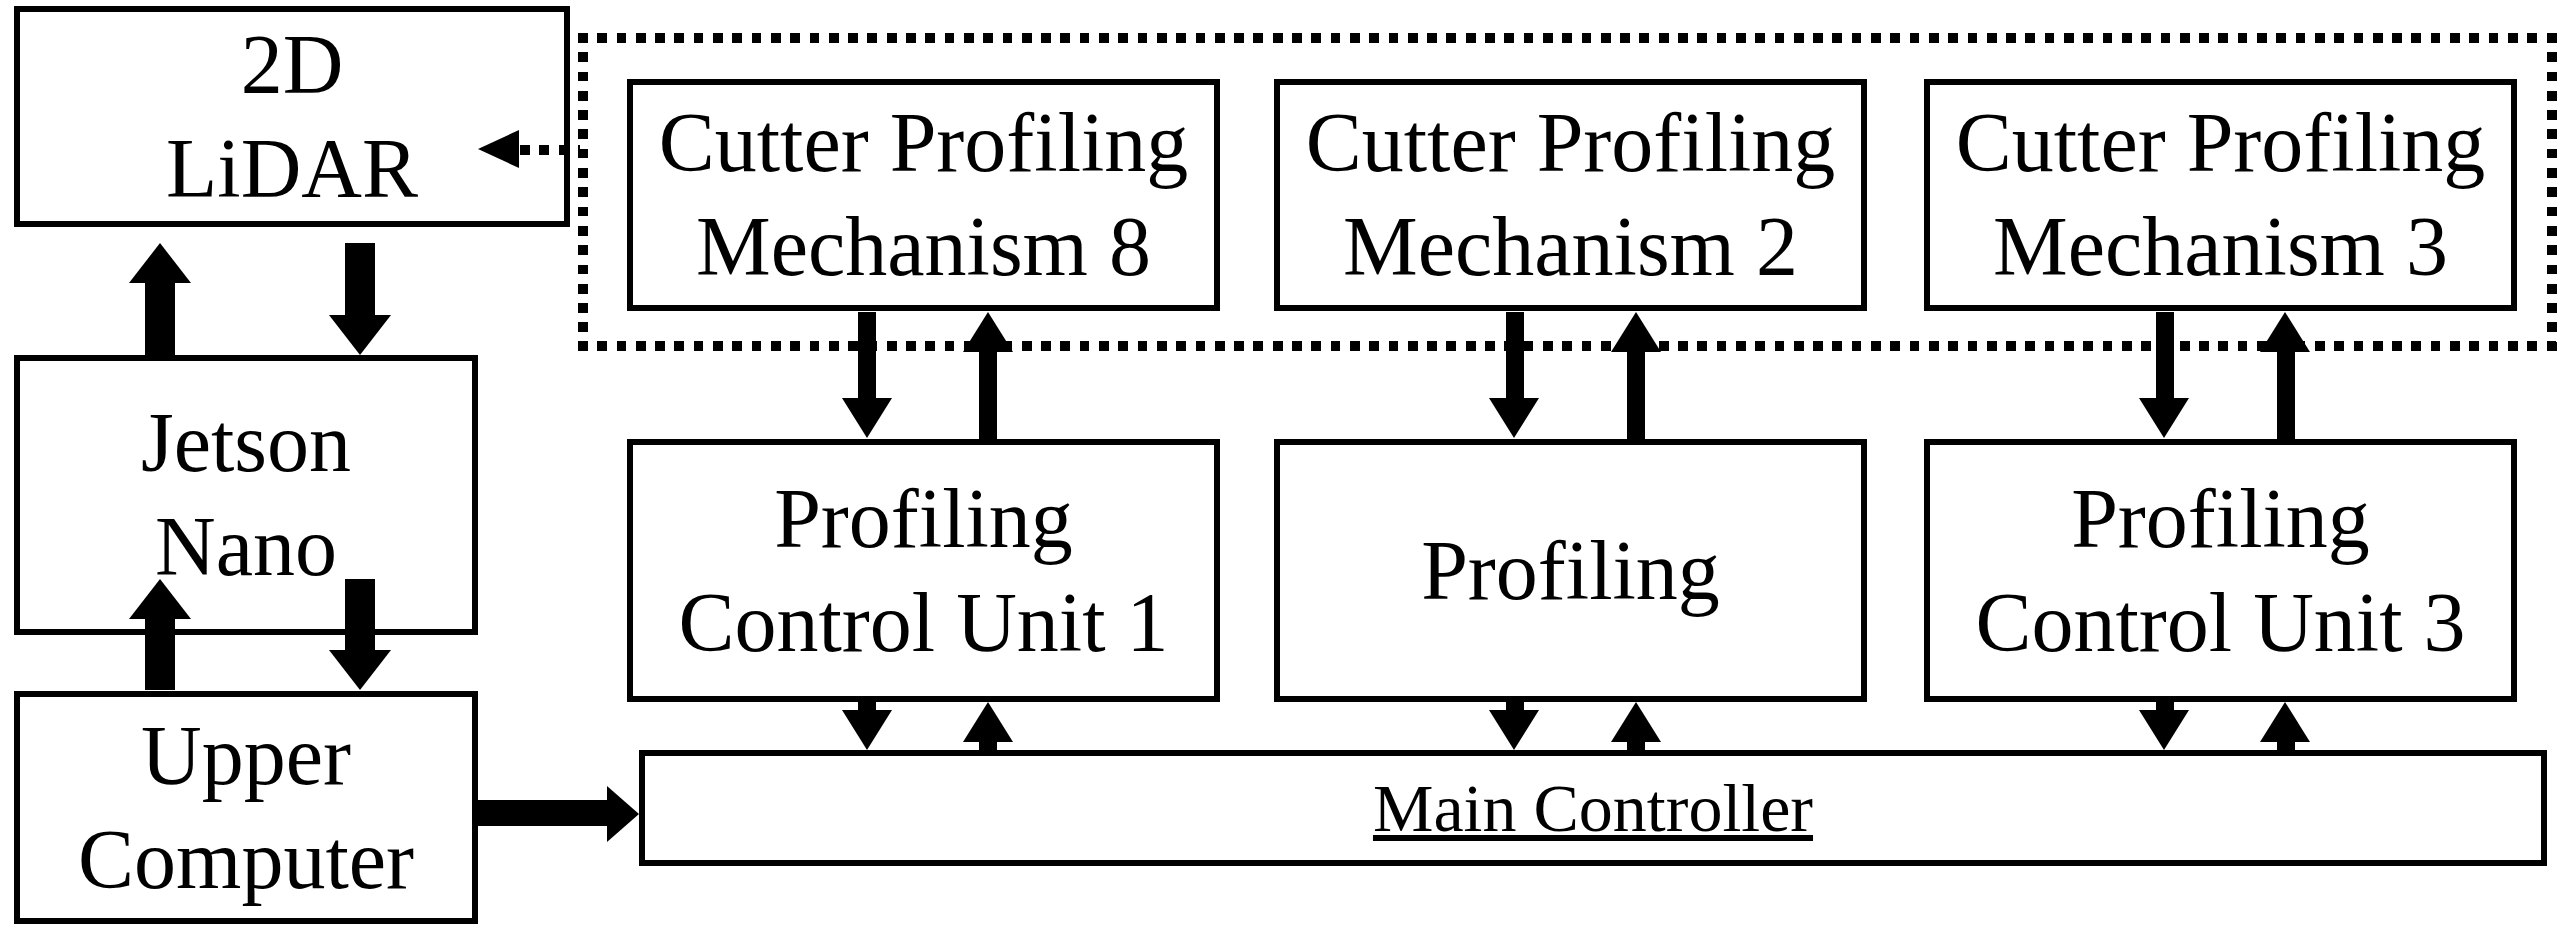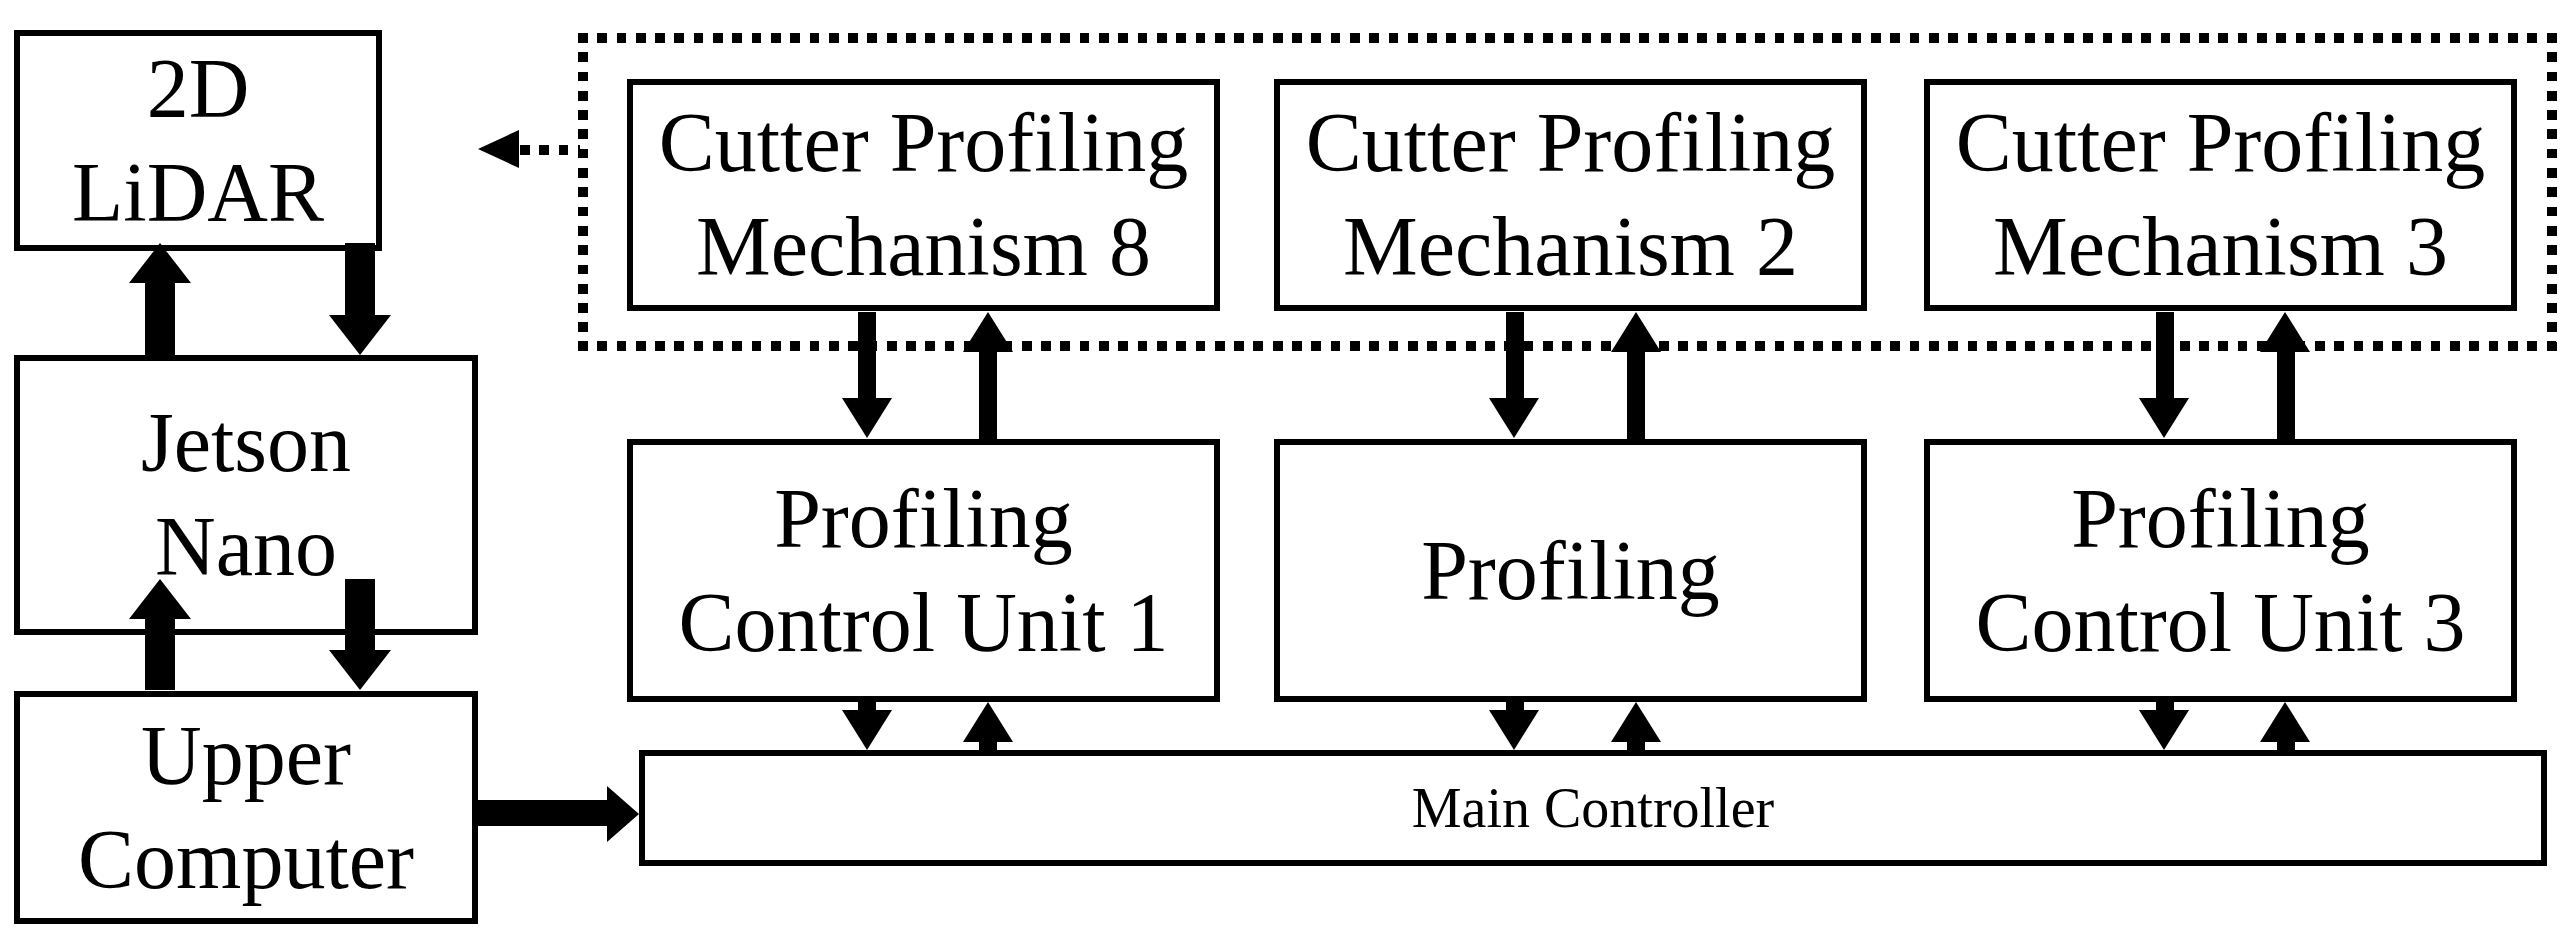--- a/index.html
+++ b/index.html
@@ -2,38 +2,38 @@
 <html style="font-size:14px"><head>
 <meta charset="utf-8">
 <style>
   html,body{margin:0;padding:0;background:#ffffff;}
   .stage{position:relative;width:2576px;height:937px;background:#ffffff;overflow:hidden;
          font-family:"Liberation Serif","DejaVu Serif",serif;color:#000;}
   .box{position:absolute;box-sizing:border-box;border:6.1px solid #000;background:#fff;
        display:flex;flex-direction:column;justify-content:center;align-items:center;
        text-align:center;font-size:84px;}
   .box .ln{display:block;line-height:104px;white-space:nowrap;}
-  .mc{font-size:56px;}
+  .mc{font-size:68px;text-decoration:underline;}
   .mc .ln{line-height:97px;}
   
   .dg{position:absolute;display:block;}
   .dh{height:9.7px;background:repeating-linear-gradient(90deg,#000 0 9.7px,transparent 9.7px 19.3px);}
   .dv{width:9.7px;background:repeating-linear-gradient(180deg,#000 0 9.7px,transparent 9.7px 19.3px);}
   
   .arrow i{position:absolute;display:block;}
   .sh{background:#000;}
   .hd{width:0;height:0;border-style:solid;border-color:transparent;}
   .dsh{background:repeating-linear-gradient(90deg,#000 0 9.7px,transparent 9.7px 19.3px);}
 </style>
 </head>
 <body>
 
 <div class="stage">
 
-  <div class="box" style="left:14px;top:30px;width:368px;height:221px">
+  <div class="box" style="left:14px;top:6px;width:556px;height:221px">
     <span class="ln">2D</span>
     <span class="ln">LiDAR</span>
   </div>
   <div class="box" style="left:14px;top:355px;width:464px;height:280px">
     <span class="ln">Jetson</span>
     <span class="ln">Nano</span>
   </div>
   <div class="box" style="left:14px;top:691px;width:464px;height:233px">
     <span class="ln">Upper</span>
     <span class="ln">Computer</span>

